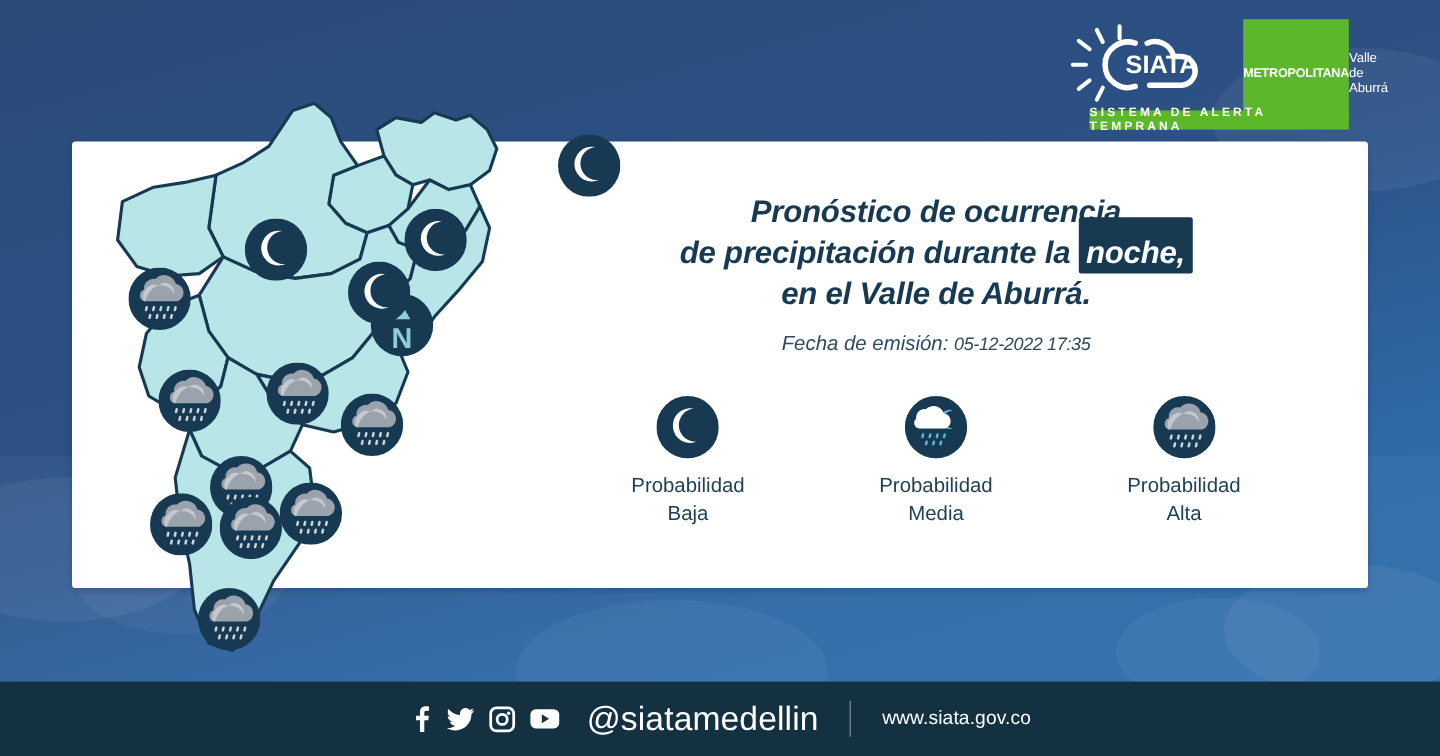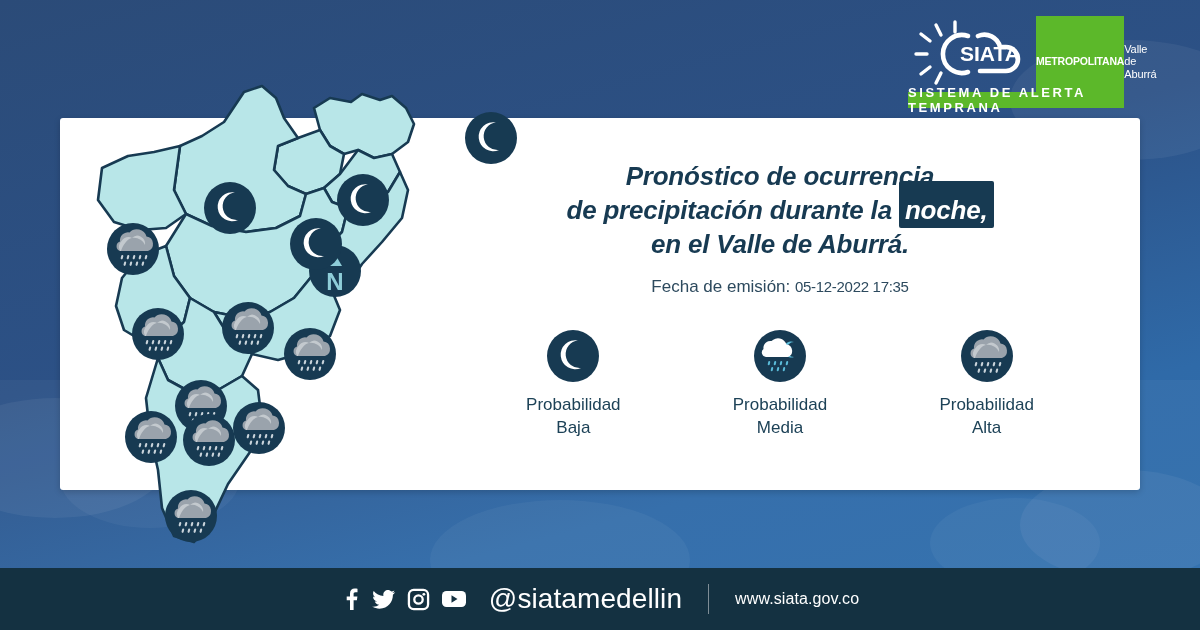--- a/index.html
+++ b/index.html
@@ -55,20 +55,21 @@
     background: #173a52;
     color: #ffffff;
     padding: 14px 6px 3px 6px;
     border-radius: 2px;
   }
   .datewrap {
     margin-top: 16px;
     color: #2d4a5e;
     font-size: 17px;
     white-space: nowrap;
+    font-style: italic;
   }
   .datewrap .dval { font-size: 15px; letter-spacing: -0.3px; }
 
   
   #legend {
     position: absolute; left: 470px; top: 330px; width: 620px;
     display: flex; justify-content: space-around; align-items: flex-start;
   }
   .leg-item { width: 170px; text-align: center; }
   .leg-ic { width: 52px; height: 52px; margin: 0 auto 12px auto; display: block; }
@@ -82,34 +83,34 @@
     background: #143141;
     display: flex; align-items: center; justify-content: center;
   }
   #footer .social { display: flex; align-items: center; gap: 11px; margin-right: 22px; }
   #footer .social svg { display: block; }
   .handle { color: #ffffff; font-size: 28px; letter-spacing: 0.1px; }
   .divider { width: 1px; height: 30px; background: rgba(255,255,255,0.45); margin: 0 26px; }
   .site { color: #ffffff; font-size: 16px; letter-spacing: 0.1px; }
 
   
-  #logos { position: absolute; right: 76px; top: 16px; display: flex; align-items: flex-start; gap: 2px; }
+  #logos { position: absolute; right: 76px; top: 16px; display: flex; align-items: flex-start; gap: 24px; }
   #siata-logo { width: 128px; height: 76px; }
   #area-logo {
     width: 88px; height: 88px; background: #5cb82a;
     display: flex; align-items: center; justify-content: flex-start;
     padding-top: 3px;
   }
   #area-logo .script { width: 78px; height: 54px; }
   .am1 { color:#fff; font-size: 10.5px; font-weight: bold; letter-spacing: -0.2px; line-height: 1.05; }
   .am2 { color:#fff; font-size: 11px; letter-spacing: -0.1px; line-height: 1.15; }
   #tagline {
     position: absolute; right: 76px; top: 92px;
     width: 216px; height: 16px; background: #5cb82a;
-    color: #ffffff; font-size: 13px; font-weight: bold;
+    color: #ffffff; font-size: 10px; font-weight: bold;
     letter-spacing: 2.6px;
     display: flex; align-items: center; justify-content: center;
   }
 </style>
 </head>
 <body>
 
 <div id="stage">
 
   <div class="bgband" style="top:380px;height:210px;"></div>

